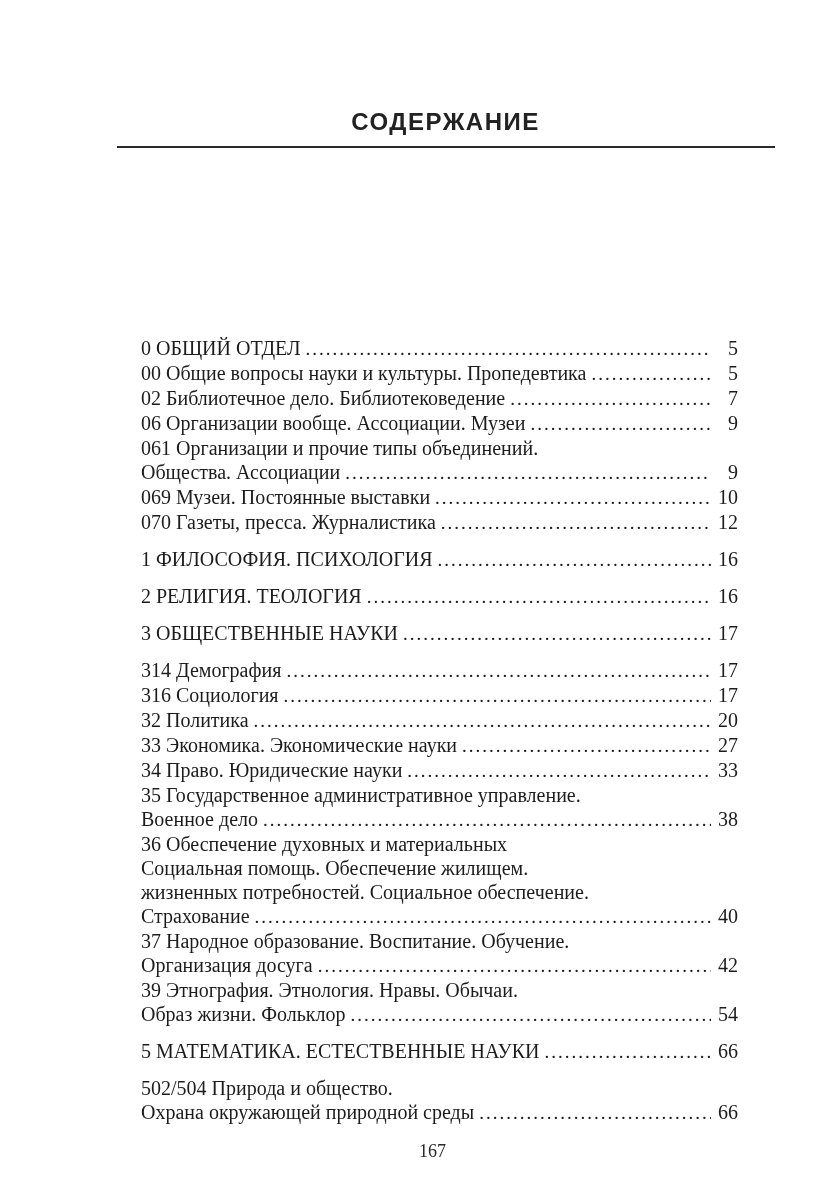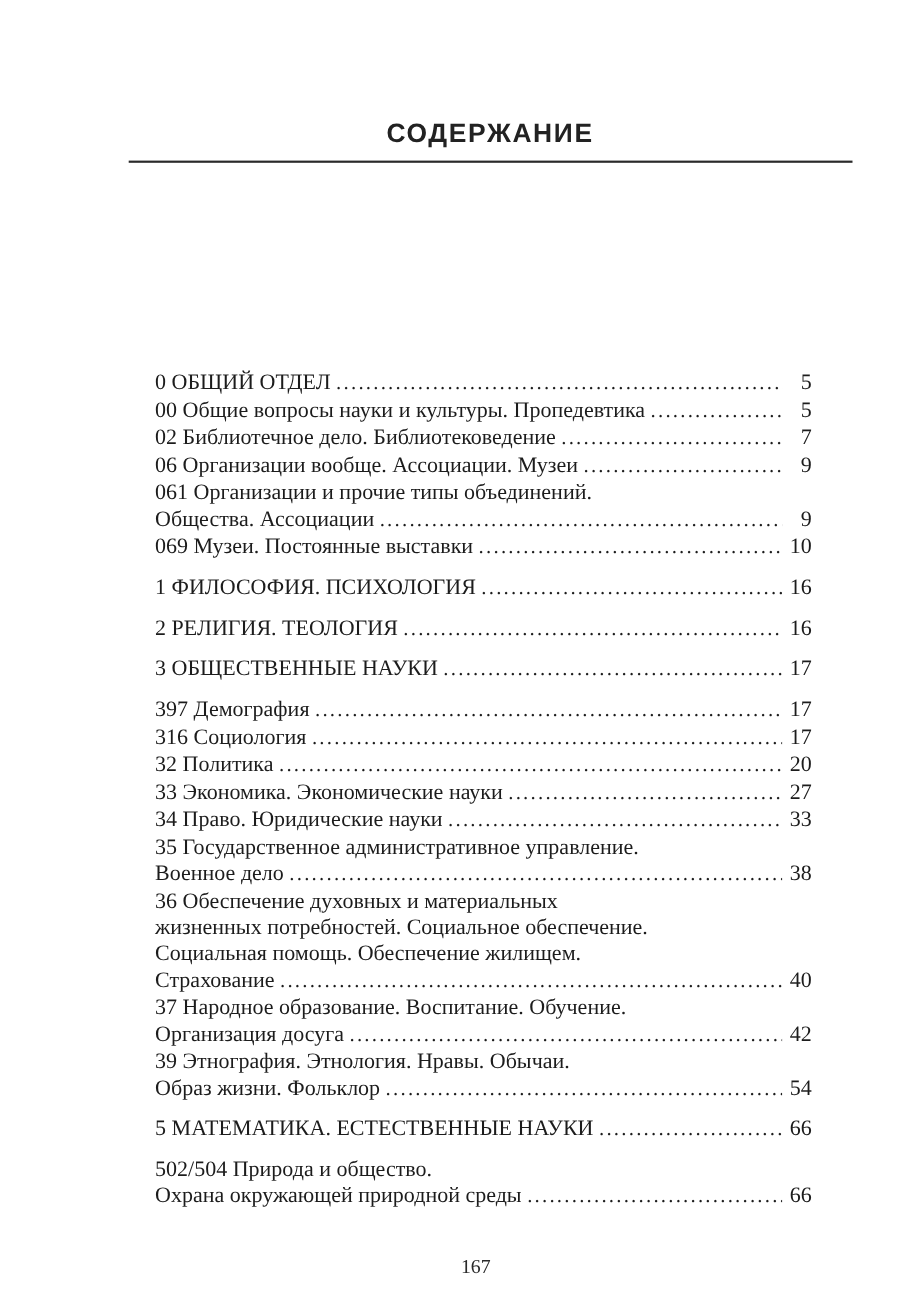--- a/index.html
+++ b/index.html
@@ -128,20 +128,27 @@
             <span class="toc-page">9</span>
           </div>
         </div>
         <div class="toc-entry">
           <div class="toc-line">
             <span class="toc-label">069 Музеи. Постоянные выставки</span>
             <span class="dots"></span>
             <span class="toc-page">10</span>
           </div>
         </div>
+        <div class="toc-entry">
+          <div class="toc-line">
+            <span class="toc-label">070 Газеты, пресса. Журналистика</span>
+            <span class="dots"></span>
+            <span class="toc-page">12</span>
+          </div>
+        </div>
         <div class="toc-entry spaced">
           <div class="toc-line">
             <span class="toc-label">1 ФИЛОСОФИЯ. ПСИХОЛОГИЯ</span>
             <span class="dots"></span>
             <span class="toc-page">16</span>
           </div>
         </div>
         <div class="toc-entry spaced">
           <div class="toc-line">
             <span class="toc-label">2 РЕЛИГИЯ. ТЕОЛОГИЯ</span>
@@ -151,21 +158,21 @@
         </div>
         <div class="toc-entry spaced">
           <div class="toc-line">
             <span class="toc-label">3 ОБЩЕСТВЕННЫЕ НАУКИ</span>
             <span class="dots"></span>
             <span class="toc-page">17</span>
           </div>
         </div>
         <div class="toc-entry">
           <div class="toc-line">
-            <span class="toc-label">397 Демография</span>
+            <span class="toc-label">314 Демография</span>
             <span class="dots"></span>
             <span class="toc-page">17</span>
           </div>
         </div>
         <div class="toc-entry">
           <div class="toc-line">
             <span class="toc-label">316 Социология</span>
             <span class="dots"></span>
             <span class="toc-page">17</span>
           </div>
@@ -199,24 +206,24 @@
             <span class="toc-label">Военное дело</span>
             <span class="dots"></span>
             <span class="toc-page">38</span>
           </div>
         </div>
         <div class="toc-entry">
           <div class="toc-line">
             <span class="toc-label">36 Обеспечение духовных и материальных</span>
           </div>
           <div class="toc-line">
+            <span class="toc-label">Социальная помощь. Обеспечение жилищем.</span>
+          </div>
+          <div class="toc-line">
             <span class="toc-label">жизненных потребностей. Социальное обеспечение.</span>
-          </div>
-          <div class="toc-line">
-            <span class="toc-label">Социальная помощь. Обеспечение жилищем.</span>
           </div>
           <div class="toc-line">
             <span class="toc-label">Страхование</span>
             <span class="dots"></span>
             <span class="toc-page">40</span>
           </div>
         </div>
         <div class="toc-entry">
           <div class="toc-line">
             <span class="toc-label">37 Народное образование. Воспитание. Обучение.</span>

